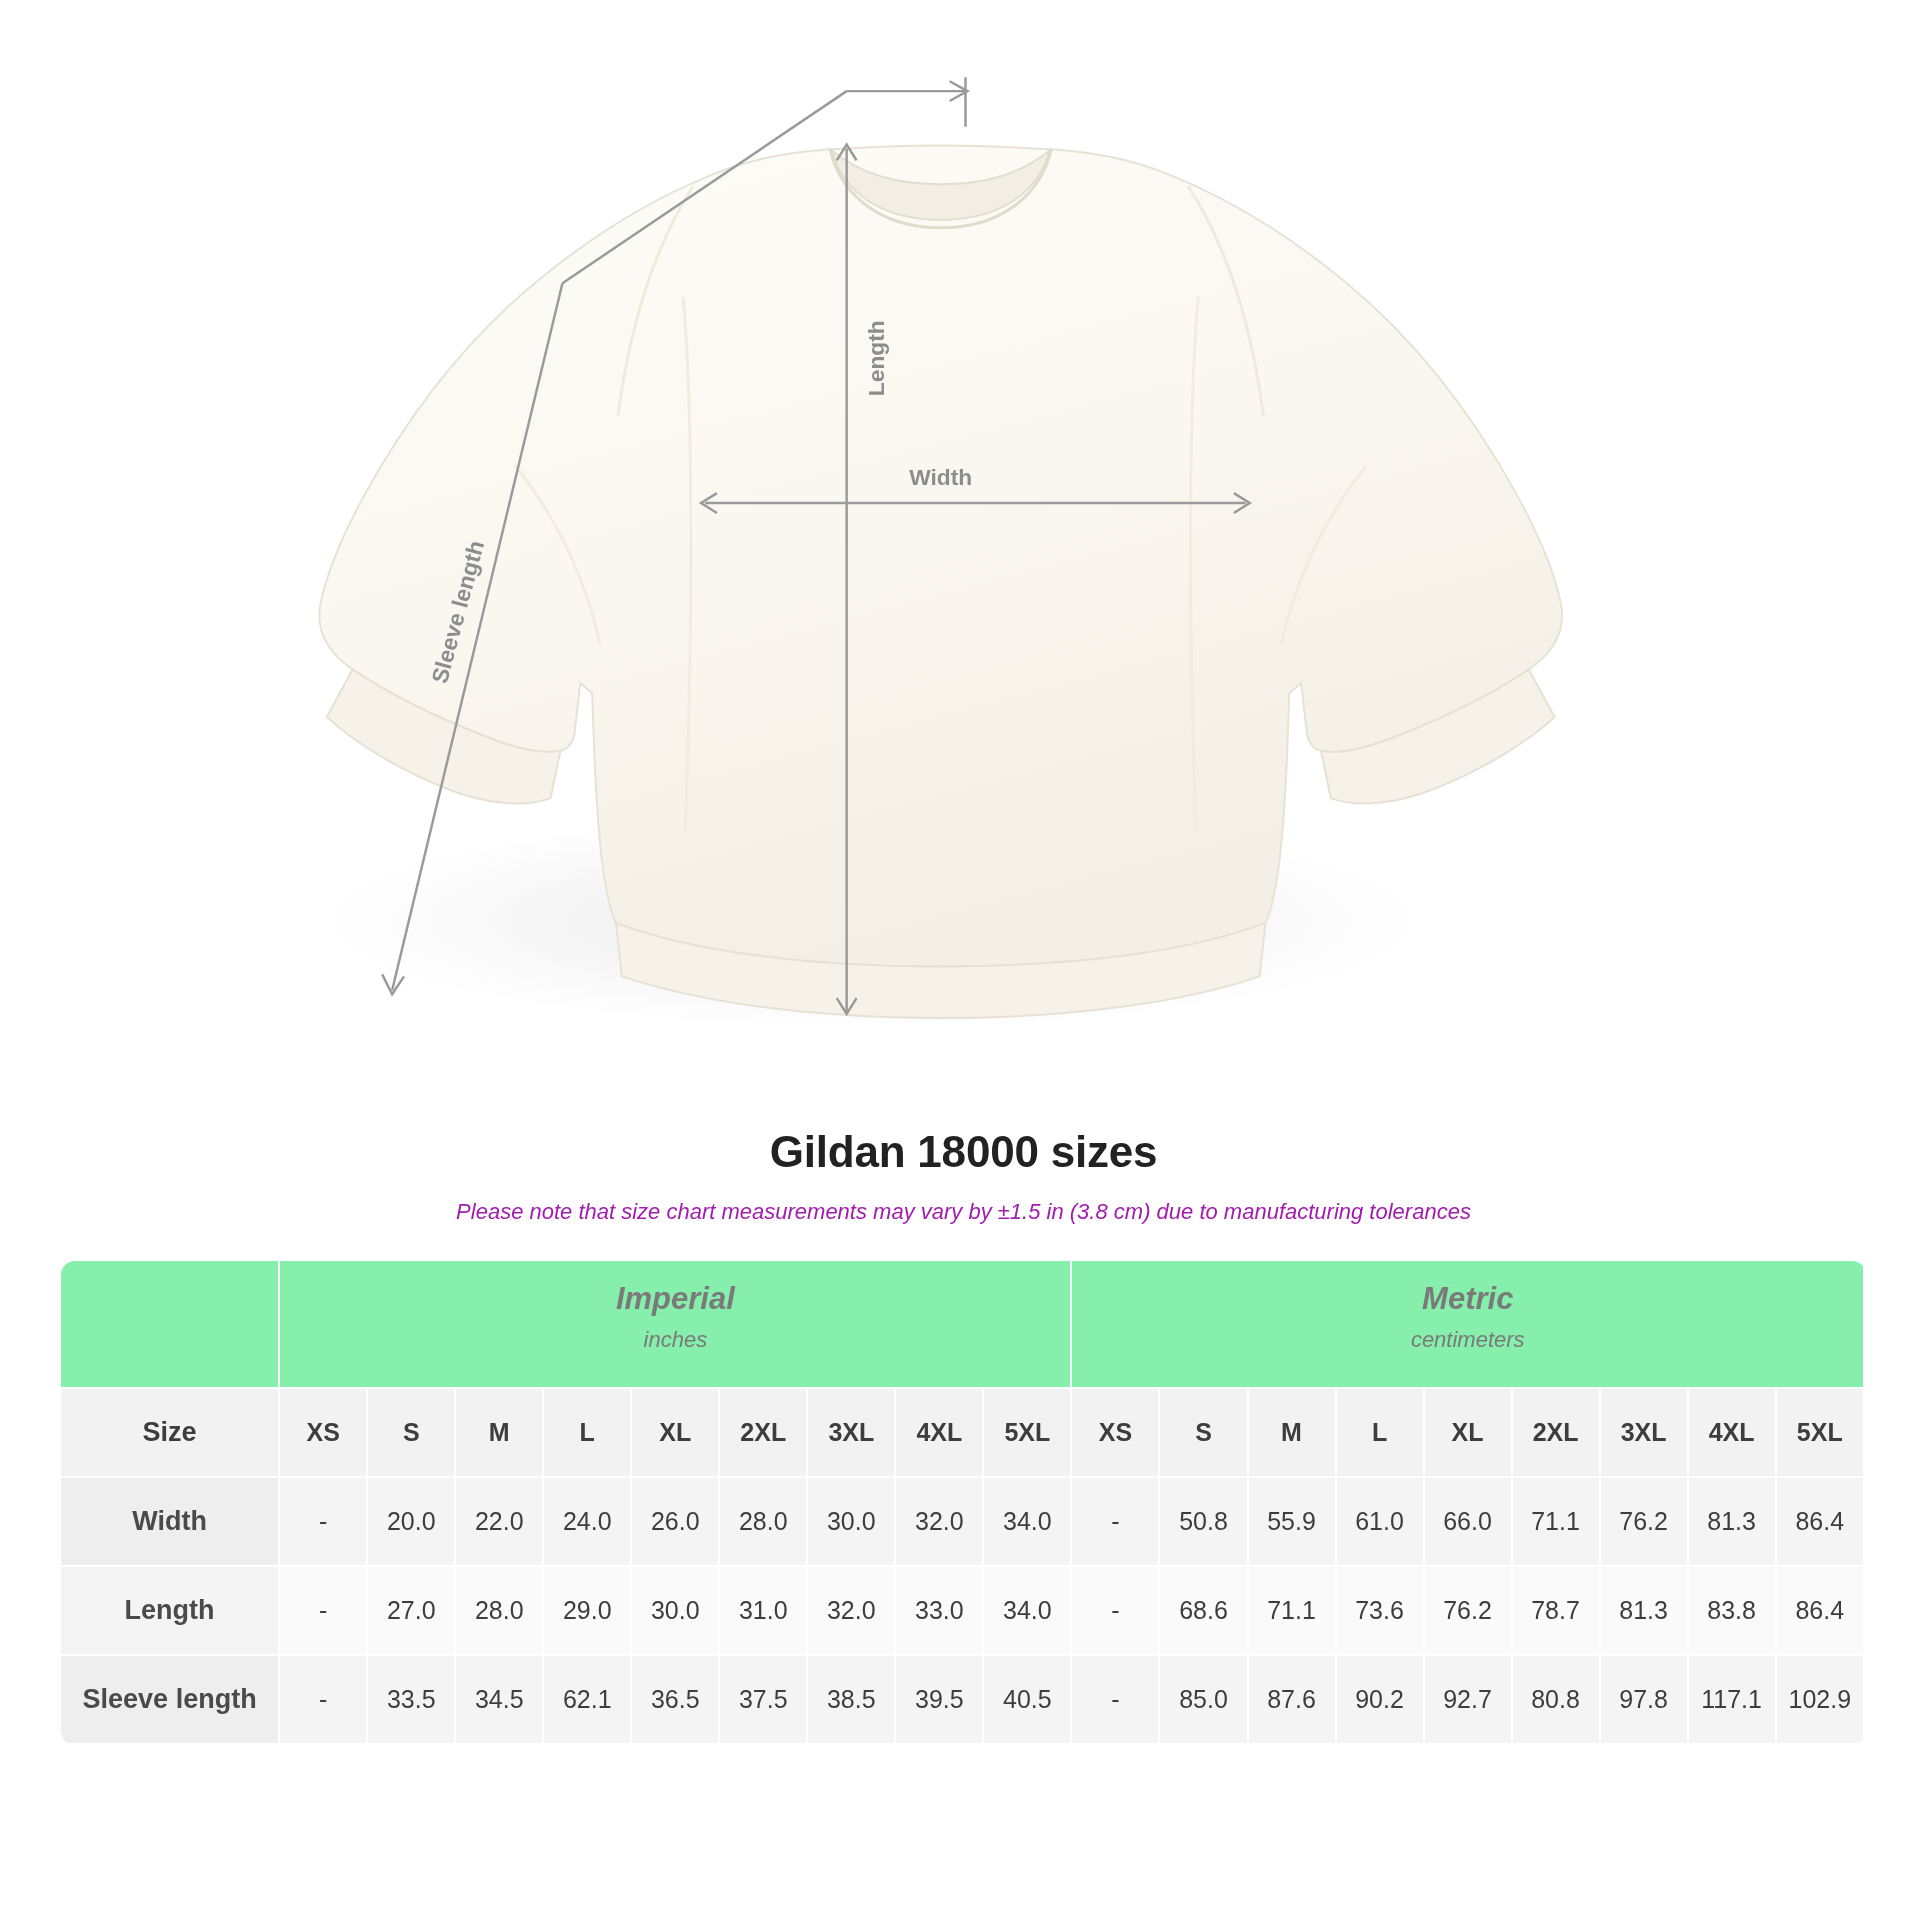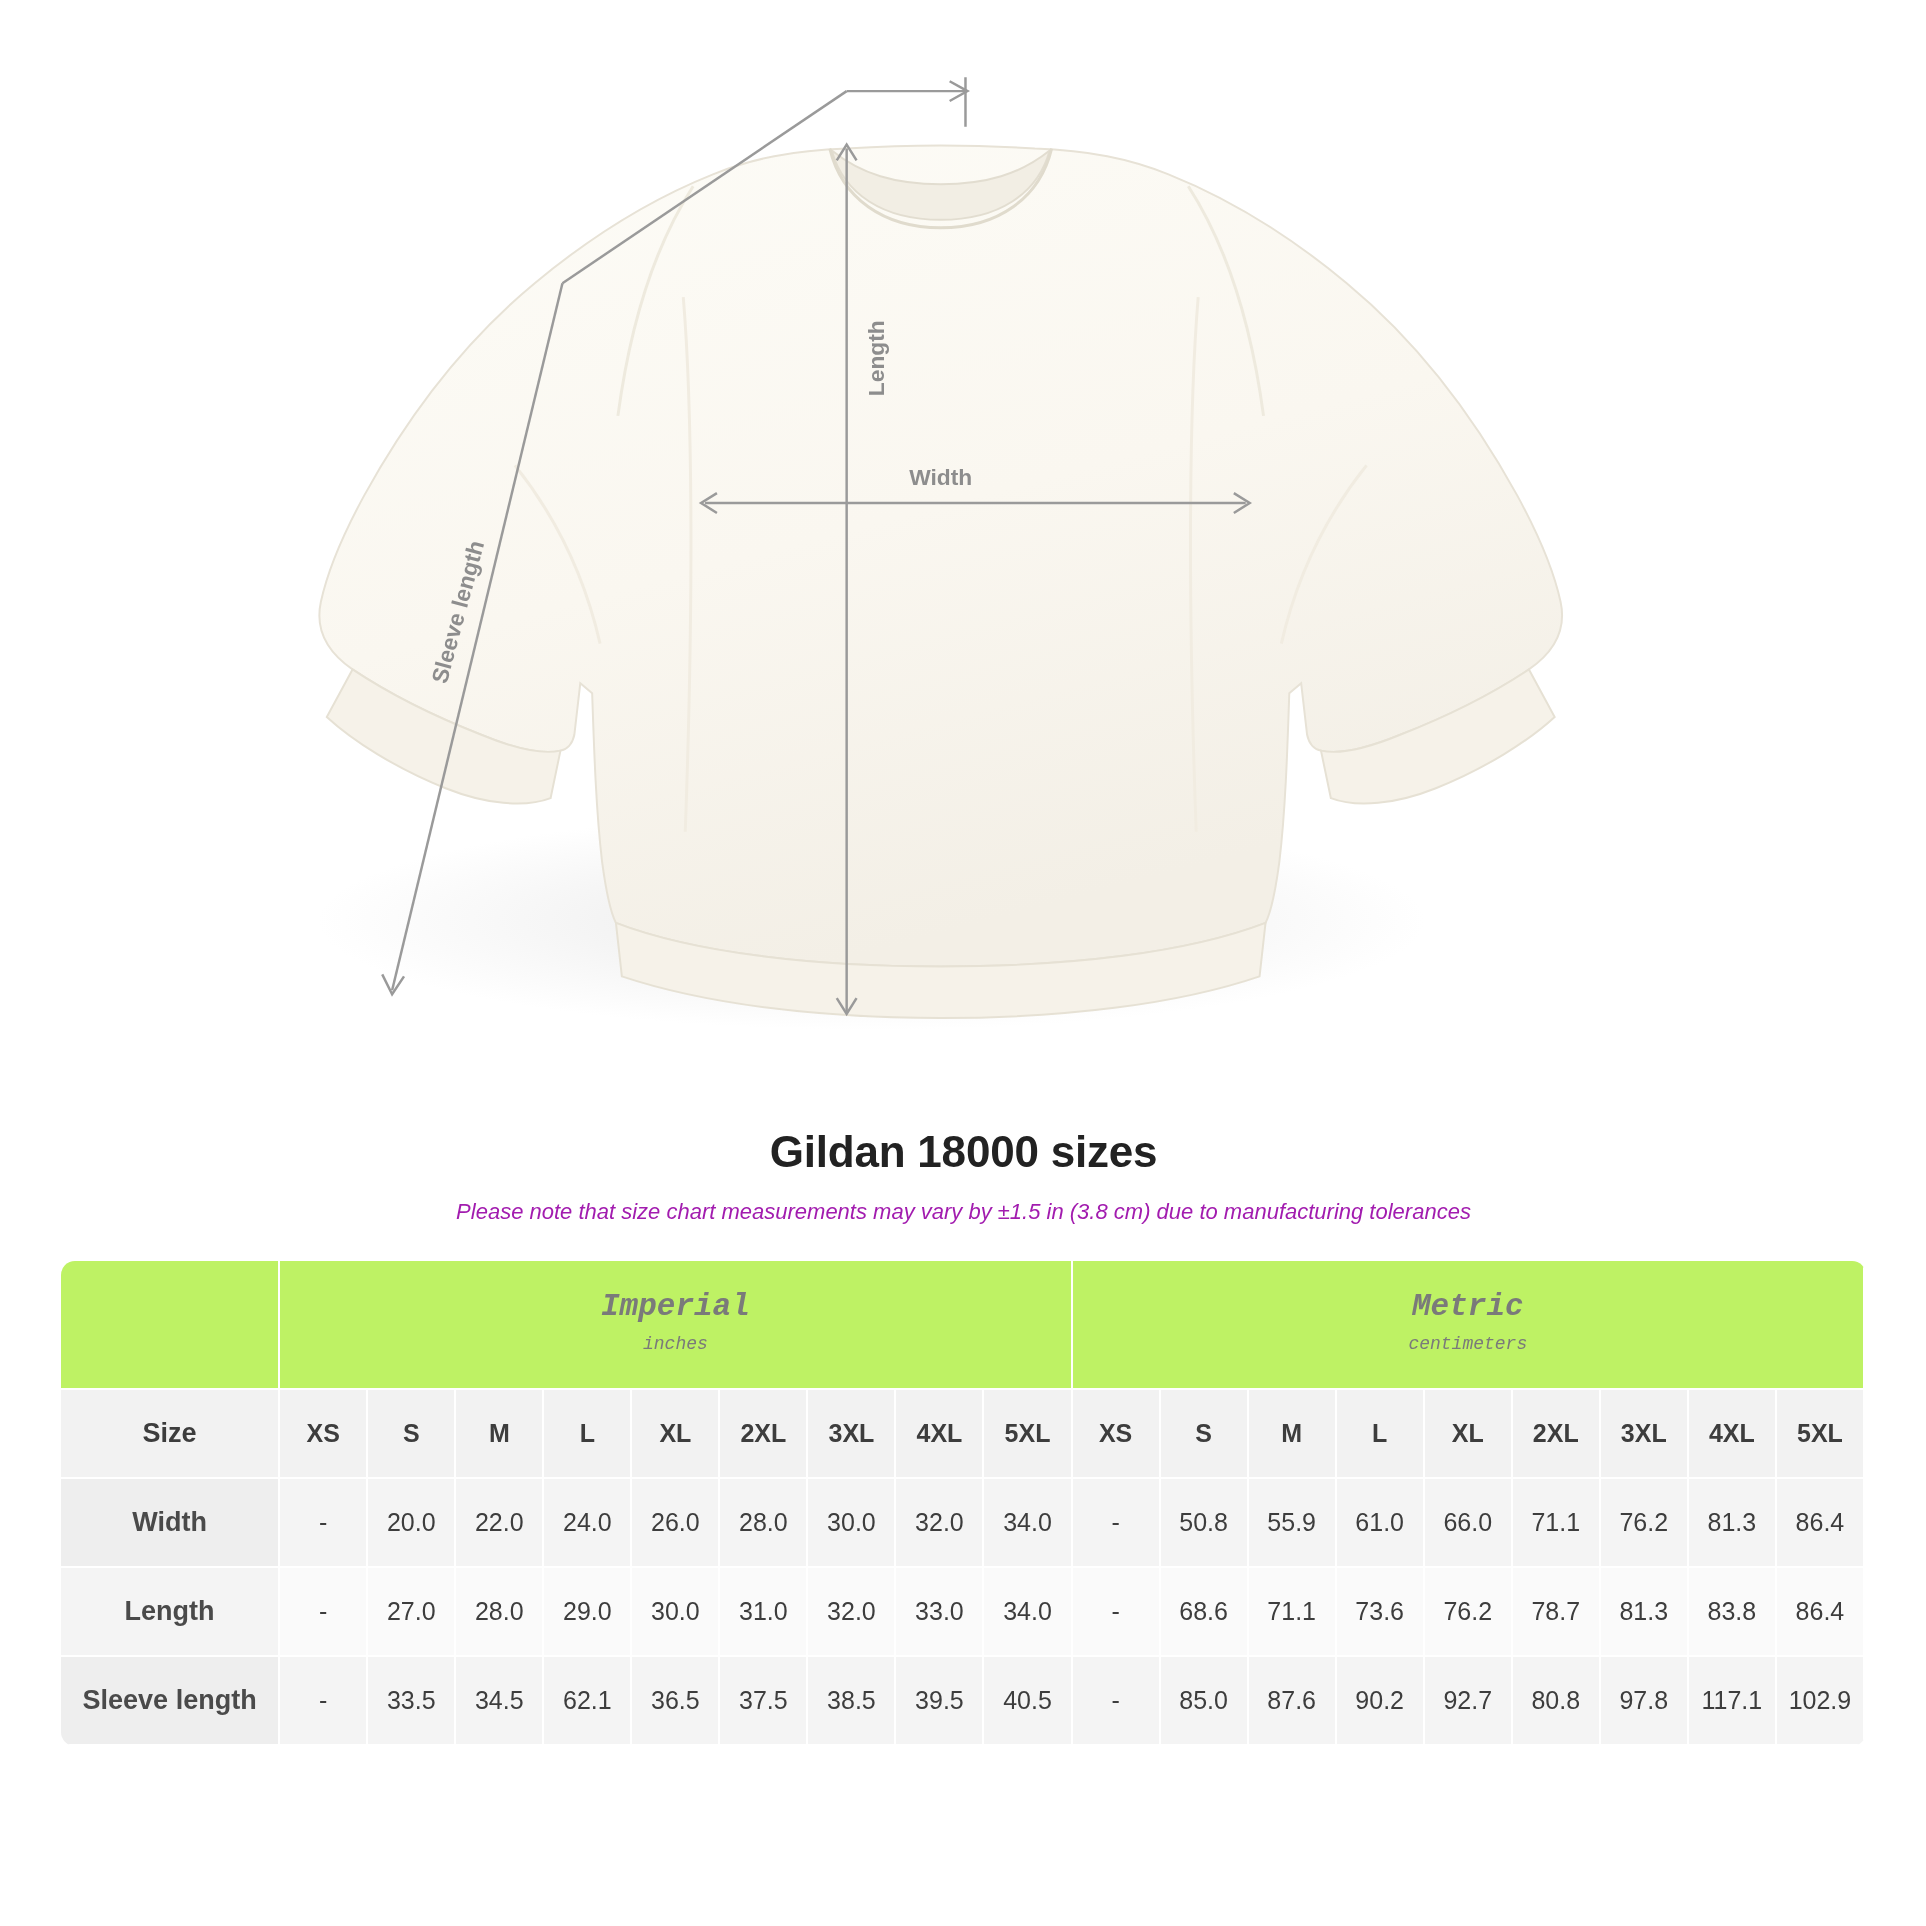--- a/index.html
+++ b/index.html
@@ -65,34 +65,33 @@
   table.size-table th,
   table.size-table td {
     text-align: center;
     vertical-align: middle;
     font-size: 25px;
     color: #3d3d3d;
     border-right: 2px solid #ffffff;
     border-bottom: 2px solid #ffffff;
   }
   .unit-header td {
-    background: #bef264;
-    padding: 28px 0 34px 0;
+    background: #86efac;
+    padding: 20px 0 34px 0;
     border-right: none;
     border-bottom: 2px solid #ffffff;
-    font-family: Liberation Mono, monospace;
   }
   .unit-title {
     font-size: 31px;
     font-weight: bold;
     font-style: italic;
     color: #7a7a7a;
   }
   .unit-sub {
-    font-size: 18px;
+    font-size: 22px;
     font-style: italic;
     color: #7a7a7a;
     margin-top: 10px;
   }
   .size-row th,
   .size-row td {
     background: #f2f2f2;
     height: 85px;
     font-weight: bold;
     color: #555555;

